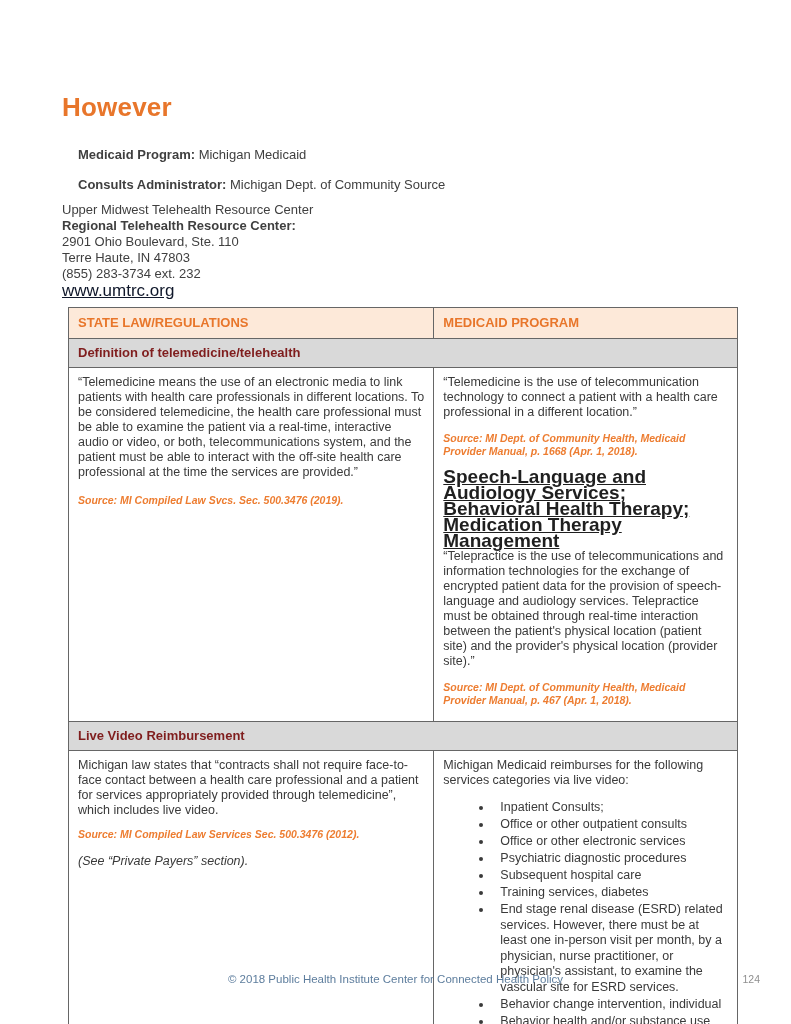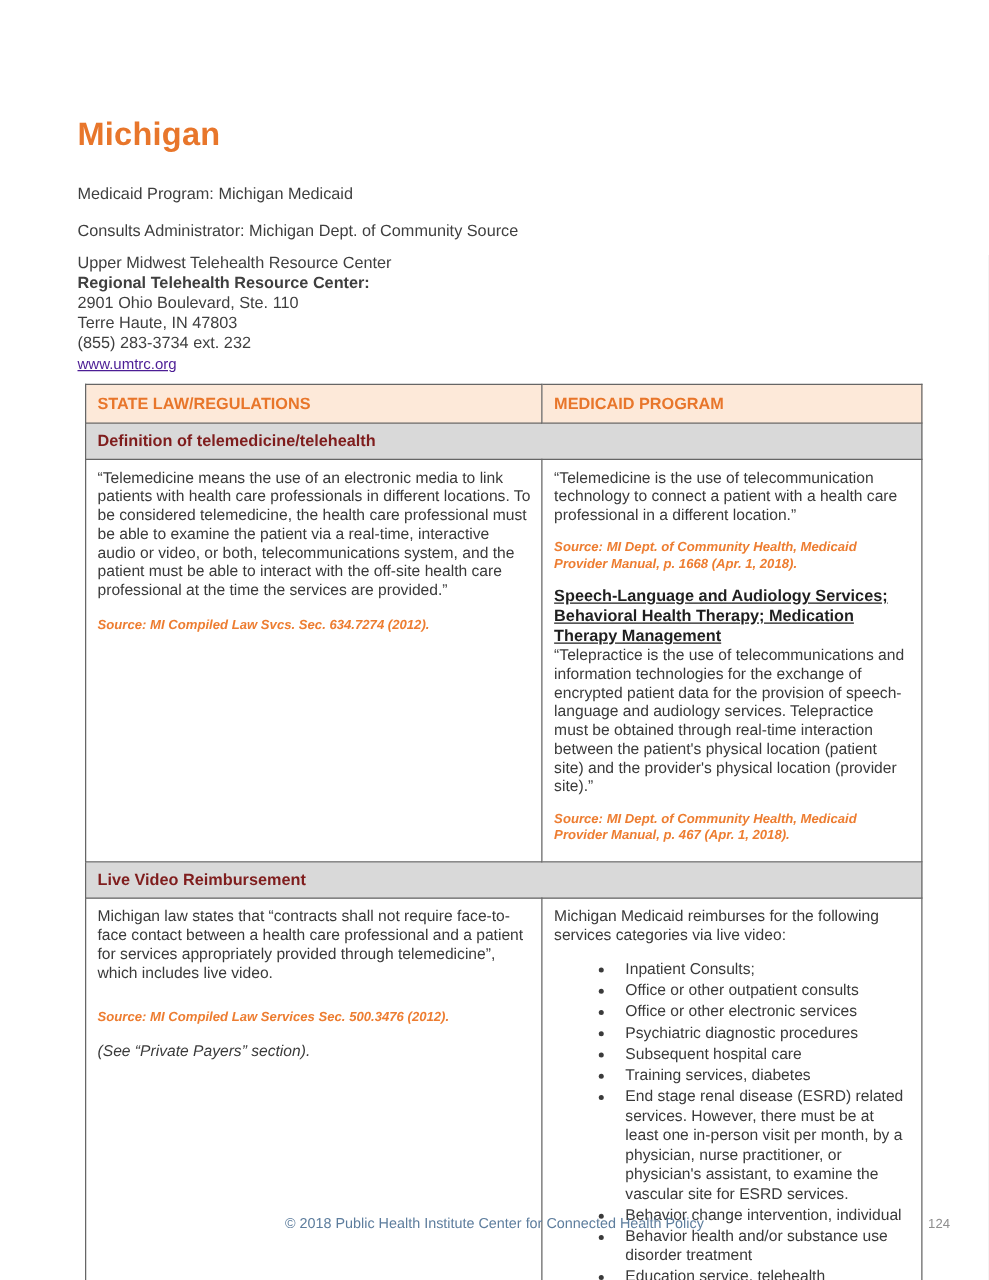--- a/index.html
+++ b/index.html
@@ -9,27 +9,27 @@
     position:relative; overflow:hidden;
     font-family:"Liberation Sans", sans-serif; color:#3f3f3f;
   }
   .content { padding:92px 53px 0 62px; }
 
   h1.state-title {
     color:#E8762B; font-size:26px; line-height:30px; font-weight:bold;
     letter-spacing:0.2px;
   }
   .info-line { font-size:13px; line-height:16px; color:#3f3f3f; }
-  .info-line .lbl { font-weight:normal; }
+  .info-line .lbl { font-weight:bold;margin-left:16px; }
   .mt-lg { margin-top:25px; }
   .mt-md { margin-top:14px; }
   .mt-sm { margin-top:9px; }
   .addr-line { font-size:13px; line-height:16px; }
   a.site-link {
-    color:#4c1d95; text-decoration:underline; font-size:12px; line-height:16px;
+    color:#0f172a; text-decoration:underline; font-size:17px; line-height:16px;
     display:inline-block;
   }
 
   table.policy-table {
     border-collapse:collapse; width:670px; margin:7px 0 0 6px;
     font-size:12.5px; color:#3a3a3a; table-layout:fixed;
   }
   .policy-table th, .policy-table td {
     border:1px solid #666666; vertical-align:top; text-align:left;
   }
@@ -44,21 +44,21 @@
     padding:6px 9px; line-height:16px;
   }
   td.cell { padding:7px 9px 5px 9px; }
   .cell p.body { line-height:15px; margin-bottom:10px; }
   .cell p.body:last-child { margin-bottom:0; }
   .source {
     color:#ED7D31; font-weight:bold; font-style:italic;
     font-size:10.5px; line-height:12.5px; margin-bottom:10px;
   }
   .subhead {
-    font-weight:bold; text-decoration:underline; font-size:13px;
+    font-weight:bold; text-decoration:underline; font-size:19px;
     line-height:16px; color:#1f1f1f;
   }
   .note { font-style:italic; line-height:15px; font-size:12.5px; }
   ul.bullets { margin:12px 0 4px 0; padding-left:50px; list-style:disc; }
   ul.bullets li { padding-left:7px; line-height:15.5px; margin-bottom:1.5px; }
 
   .footer-bar {
     position:absolute; left:0; right:0; top:971px; height:20px;
   }
   .footer-copy {
@@ -68,21 +68,21 @@
     position:absolute; right:31px; top:0; color:#8f8f8f; font-size:10.5px;
     line-height:16px;
   }
 </style>
 </head>
 <body>
 
 <div class="page">
   <div class="content">
 
-    <h1 class="state-title">Michigan</h1>
+    <h1 class="state-title">However</h1>
 
     <div class="info-line mt-lg">
       <span class="lbl">Medicaid Program:</span>
       <span>Michigan Medicaid</span>
     </div>
 
     <div class="info-line mt-md">
       <span class="lbl">Consults Administrator:</span>
       <span>Michigan Dept. of Community Source</span>
     </div>
@@ -103,37 +103,37 @@
           <th class="col-right">MEDICAID PROGRAM</th>
         </tr>
       </thead>
       <tbody>
         <tr class="section-row">
           <td colspan="2">Definition of telemedicine/telehealth</td>
         </tr>
         <tr>
           <td class="cell">
             <p class="body">“Telemedicine means the use of an electronic media to link patients with health care professionals in different locations. To be considered telemedicine, the health care professional must be able to examine the patient via a real-time, interactive audio or video, or both, telecommunications system, and the patient must be able to interact with the off-site health care professional at the time the services are provided.”</p>
-            <p class="source" style="margin-top:14px">Source: MI Compiled Law Svcs. Sec. 634.7274 (2012).</p>
+            <p class="source" style="margin-top:14px">Source: MI Compiled Law Svcs. Sec. 500.3476 (2019).</p>
           </td>
           <td class="cell">
             <p class="body">“Telemedicine is the use of telecommunication technology to connect a patient with a health care professional in a different location.”</p>
             <p class="source" style="margin-top:12px">Source: MI Dept. of Community Health, Medicaid Provider Manual, p. 1668 (Apr. 1, 2018).</p>
             <div class="subhead" style="margin-top:12px">Speech-Language and Audiology Services; Behavioral Health Therapy; Medication Therapy Management</div>
             <p class="body">“Telepractice is the use of telecommunications and information technologies for the exchange of encrypted patient data for the provision of speech-language and audiology services. Telepractice must be obtained through real-time interaction between the patient's physical location (patient site) and the provider's physical location (provider site).”</p>
             <p class="source" style="margin-top:12px">Source: MI Dept. of Community Health, Medicaid Provider Manual, p. 467 (Apr. 1, 2018).</p>
           </td>
         </tr>
         <tr class="section-row">
           <td colspan="2">Live Video Reimbursement</td>
         </tr>
         <tr>
           <td class="cell">
             <p class="body">Michigan law states that “contracts shall not require face-to-face contact between a health care professional and a patient for services appropriately provided through telemedicine”, which includes live video.</p>
-            <p class="source" style="margin-top:22px">Source: MI Compiled Law Services Sec. 500.3476 (2012).</p>
+            <p class="source" style="margin-top:10px">Source: MI Compiled Law Services Sec. 500.3476 (2012).</p>
             <p class="note" style="margin-top:13px">(See “Private Payers” section).</p>
           </td>
           <td class="cell">
             <p class="body">Michigan Medicaid reimburses for the following services categories via live video:</p>
             <ul class="bullets">
               <li>Inpatient Consults;</li>
               <li>Office or other outpatient consults</li>
               <li>Office or other electronic services</li>
               <li>Psychiatric diagnostic procedures</li>
               <li>Subsequent hospital care</li>

